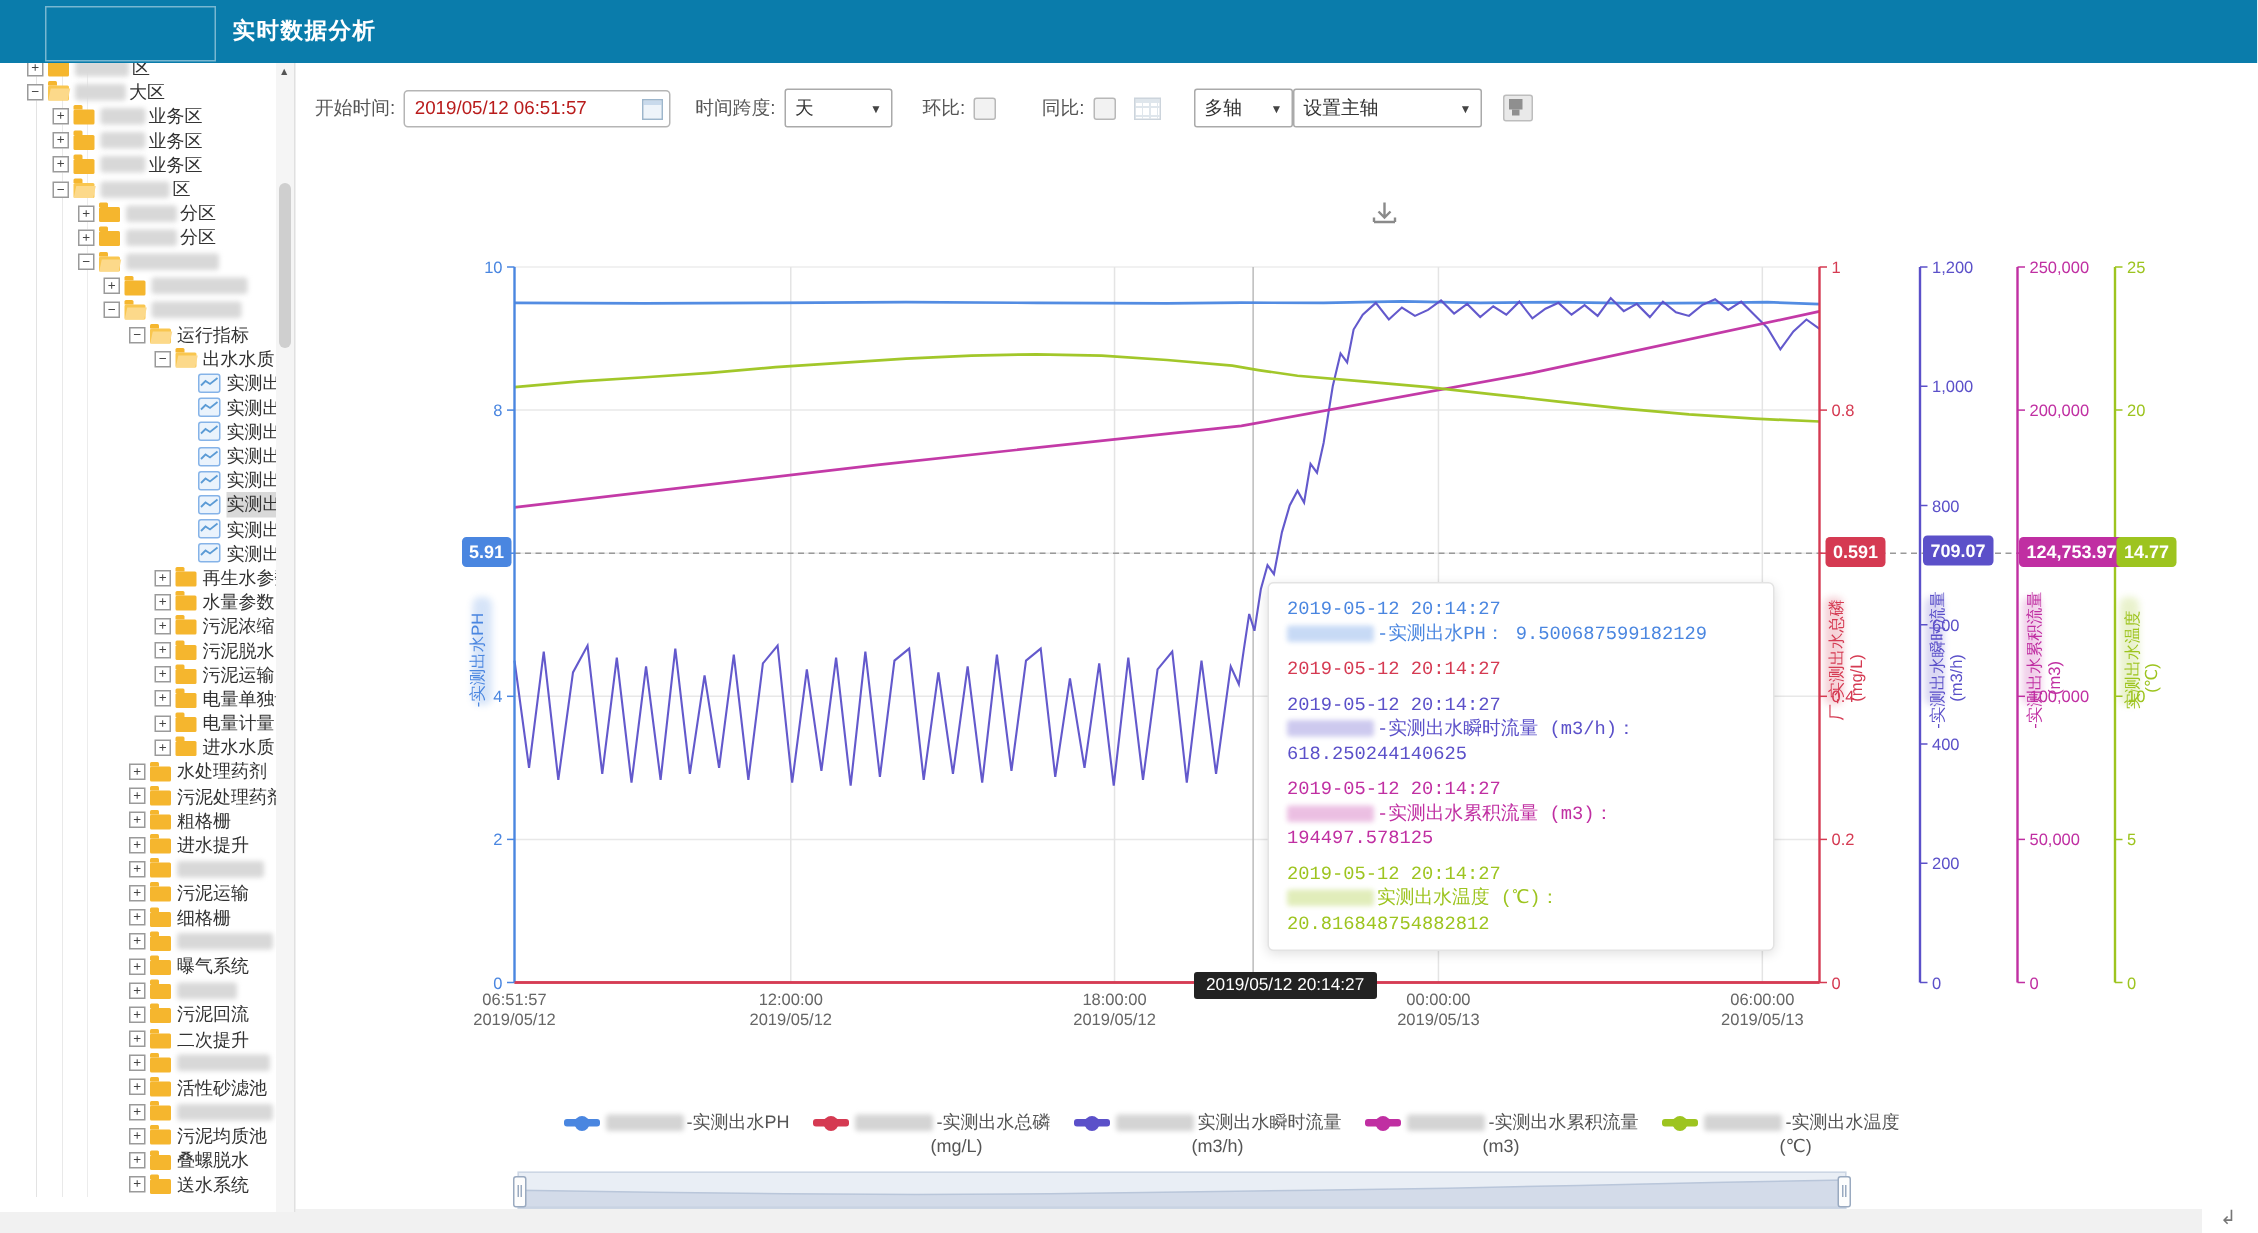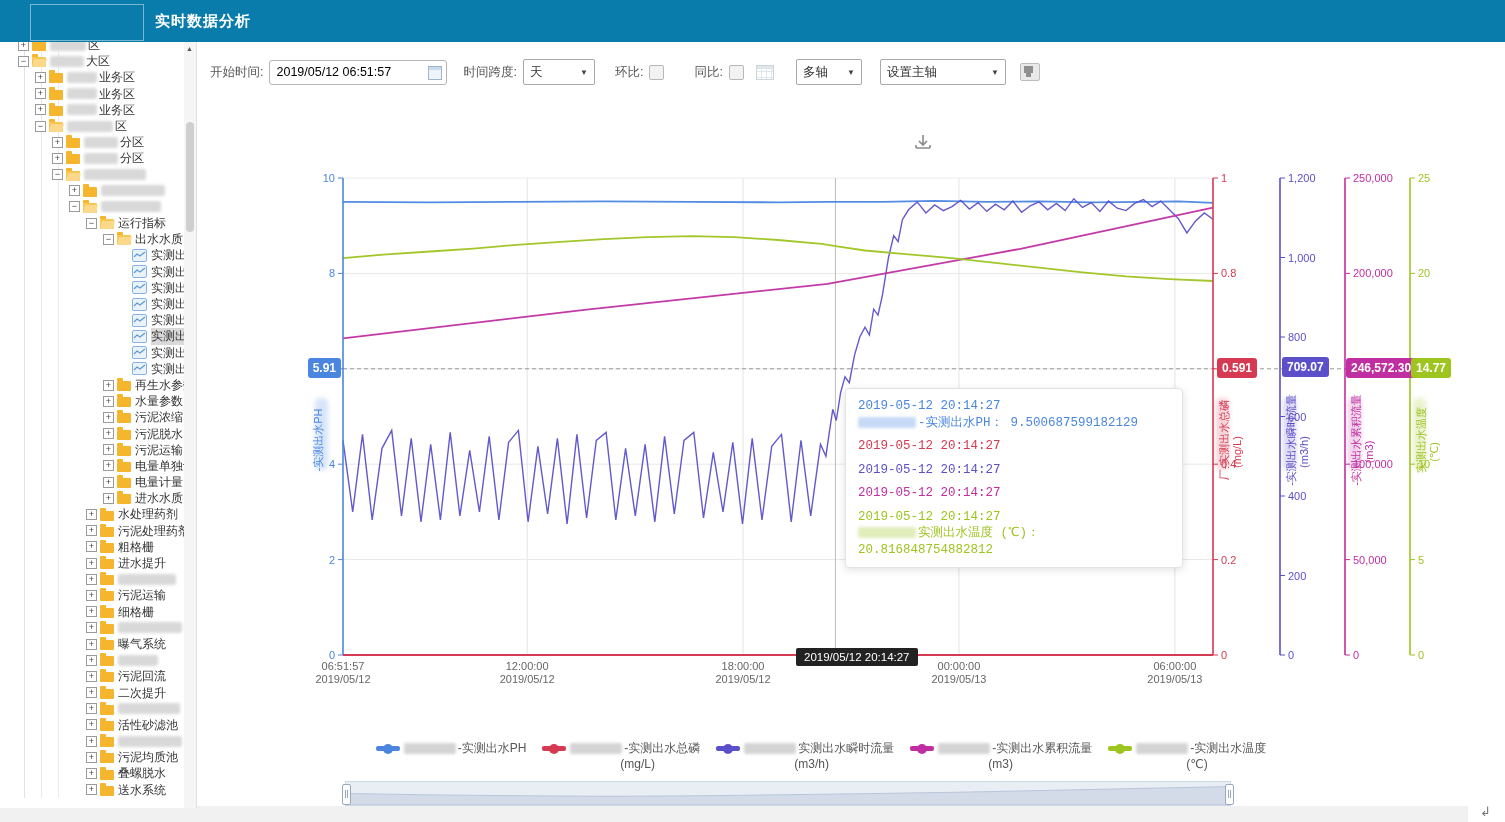--- a/index.html
+++ b/index.html
@@ -28,21 +28,21 @@
   .tlabel.sel{background:#d9d9d9;}
   .redact{display:inline-block;height:11px;background:#d8d8d8;border-radius:2px;filter:blur(1.6px);vertical-align:middle;margin-right:2px;}
 
   .side-scroll{position:absolute;right:0;top:0;width:12px;height:766px;background:#f5f5f5;}
   .side-scroll .up{position:absolute;top:3px;left:2px;font-size:7px;color:#555;}
   .side-scroll .thumb{position:absolute;top:80px;left:2px;width:8px;height:110px;background:#cfcfcf;border-radius:4px;}
 
   
   .toolbar{position:absolute;left:210px;top:58px;height:28px;display:flex;align-items:center;font-size:12.5px;color:#555;z-index:6;}
   .tb-label{margin-right:6px;}
-  .tb-input{width:150px;height:22px;border:1px solid #b5b5b5;border-radius:3px;font-size:12.5px;color:#000000;padding:0 20px 1px 6px;position:relative;background:#fff;display:flex;align-items:center;}
+  .tb-input{width:150px;height:22px;border:1px solid #b5b5b5;border-radius:3px;font-size:12.5px;color:#b91c1c;padding:0 20px 1px 6px;position:relative;background:#fff;display:flex;align-items:center;}
   .cal-icon{position:absolute;right:4px;top:5px;width:12px;height:12px;border:1px solid #9db6cc;background:linear-gradient(#c9daec 0 3px,#eef4fa 3px);}
   .tb-select{height:24px;border:1px solid #aaa;border-radius:2px;background:#fff;color:#333;display:flex;align-items:center;padding:0 6px;position:relative;}
   .tb-select .arrow{margin-left:auto;font-size:8px;color:#444;padding-left:10px;}
   .checkbox{width:13px;height:13px;border:1px solid #b8b8b8;background:#f2f2f2;border-radius:2px;}
   .table-icon{width:16px;height:13px;border:1px solid #ccd4dc;background:
      linear-gradient(#dfe6ec 0 3px,transparent 3px),
      repeating-linear-gradient(to right,transparent 0 4px,#dfe6ec 4px 5px),
      repeating-linear-gradient(to bottom,transparent 0 5px,#dfe6ec 5px 6px);}
   .save-btn{width:18px;height:16px;background:#e9e9e9;border:1px solid #bdbdbd;border-radius:2px;position:relative;}
   .save-btn::before{content:"";position:absolute;left:3px;top:2px;width:9px;height:7px;background:#8f8f8f;}
@@ -390,21 +390,21 @@
     </div>
     <span class="tb-label" style="margin-left:20px">环比:</span>
     <span class="checkbox"></span>
     <span class="tb-label" style="margin-left:30px">同比:</span>
     <span class="checkbox"></span>
     <span class="table-icon" style="margin-left:12px"></span>
     <div class="tb-select" style="width:52px;margin-left:22px">
       <span>多轴</span>
       <span class="arrow">▼</span>
     </div>
-    <div class="tb-select" style="width:112px;margin-left:18px">
+    <div class="tb-select" style="width:112px;margin-left:0">
       <span>设置主轴</span>
       <span class="arrow">▼</span>
     </div>
     <span class="save-btn" style="margin-left:14px"></span>
   </div>
 
   <div class="dl-icon">
     <svg width="22" height="22" viewBox="0 0 22 22">
       <path d="M11 3 v9 M7 9 l4 4 l4 -4 M4 16 h14 M4 13 v3 M18 13 v3" stroke="#8a8a8a" stroke-width="1.6" fill="none"></path>
     </svg>
@@ -519,39 +519,41 @@
       <text x="958.9599999999999" y="670" fill="#666" font-size="11" text-anchor="middle">00:00:00</text>
       <text x="958.9599999999999" y="683" fill="#666" font-size="11" text-anchor="middle">2019/05/13</text>
       <text x="1174.894" y="670" fill="#666" font-size="11" text-anchor="middle">06:00:00</text>
       <text x="1174.894" y="683" fill="#666" font-size="11" text-anchor="middle">2019/05/13</text>
     </svg>
 
   <div id="badges">
       <div class="badge" style="background: rgb(74, 134, 224); top: 357.8px; right: 1164px;">5.91</div>
       <div class="badge" style="background: rgb(213, 58, 82); top: 357.8px; left: 1217px;">0.591</div>
       <div class="badge" style="background: rgb(91, 80, 201); top: 357px; left: 1282px;">709.07</div>
-      <div class="badge" style="background: rgb(192, 47, 162); top: 357.8px; left: 1346px;">246,572.30</div>
+      <div class="badge" style="background: rgb(192, 47, 162); top: 357.8px; left: 1346px;">124,753.97</div>
       <div class="badge" style="background: rgb(157, 196, 31); top: 357.8px; left: 1411px;">14.77</div>
     </div>
 
   <div class="ptr-label" id="ptrlabel" style="left: 796px; top: 648px;">2019/05/12 20:14:27</div>
 
   <div class="tooltip" id="tooltip">
       <div class="tt-entry">
         <div style="color: rgb(74, 134, 224);">2019-05-12 20:14:27</div>
         <div style="color: rgb(74, 134, 224);"><span class="redact" style="width: 58px; background: rgb(74, 134, 224); opacity: 0.3;"></span><span>-实测出水PH：  </span><span>9.500687599182129</span></div>
       </div>
       <div class="tt-entry">
         <div style="color: rgb(213, 58, 82);">2019-05-12 20:14:27</div>
       </div>
       <div class="tt-entry">
         <div style="color: rgb(91, 80, 201);">2019-05-12 20:14:27</div>
+        <div style="color: rgb(91, 80, 201);"><span class="redact" style="width: 58px; background: rgb(91, 80, 201); opacity: 0.3;"></span><span>-实测出水瞬时流量 (m3/h)：  </span><span>618.250244140625</span></div>
       </div>
       <div class="tt-entry">
         <div style="color: rgb(192, 47, 162);">2019-05-12 20:14:27</div>
+        <div style="color: rgb(192, 47, 162);"><span class="redact" style="width: 58px; background: rgb(192, 47, 162); opacity: 0.3;"></span><span>-实测出水累积流量 (m3)：  </span><span>194497.578125</span></div>
       </div>
       <div class="tt-entry">
         <div style="color: rgb(157, 196, 31);">2019-05-12 20:14:27</div>
         <div style="color: rgb(157, 196, 31);"><span class="redact" style="width: 58px; background: rgb(157, 196, 31); opacity: 0.3;"></span><span>实测出水温度 (℃)：  </span><span>20.816848754882812</span></div>
       </div>
     </div>
 
   <div class="legend" id="legend">
       <div class="lg-item">
         <span class="lg-marker" style="background: rgb(74, 134, 224);"></span>

